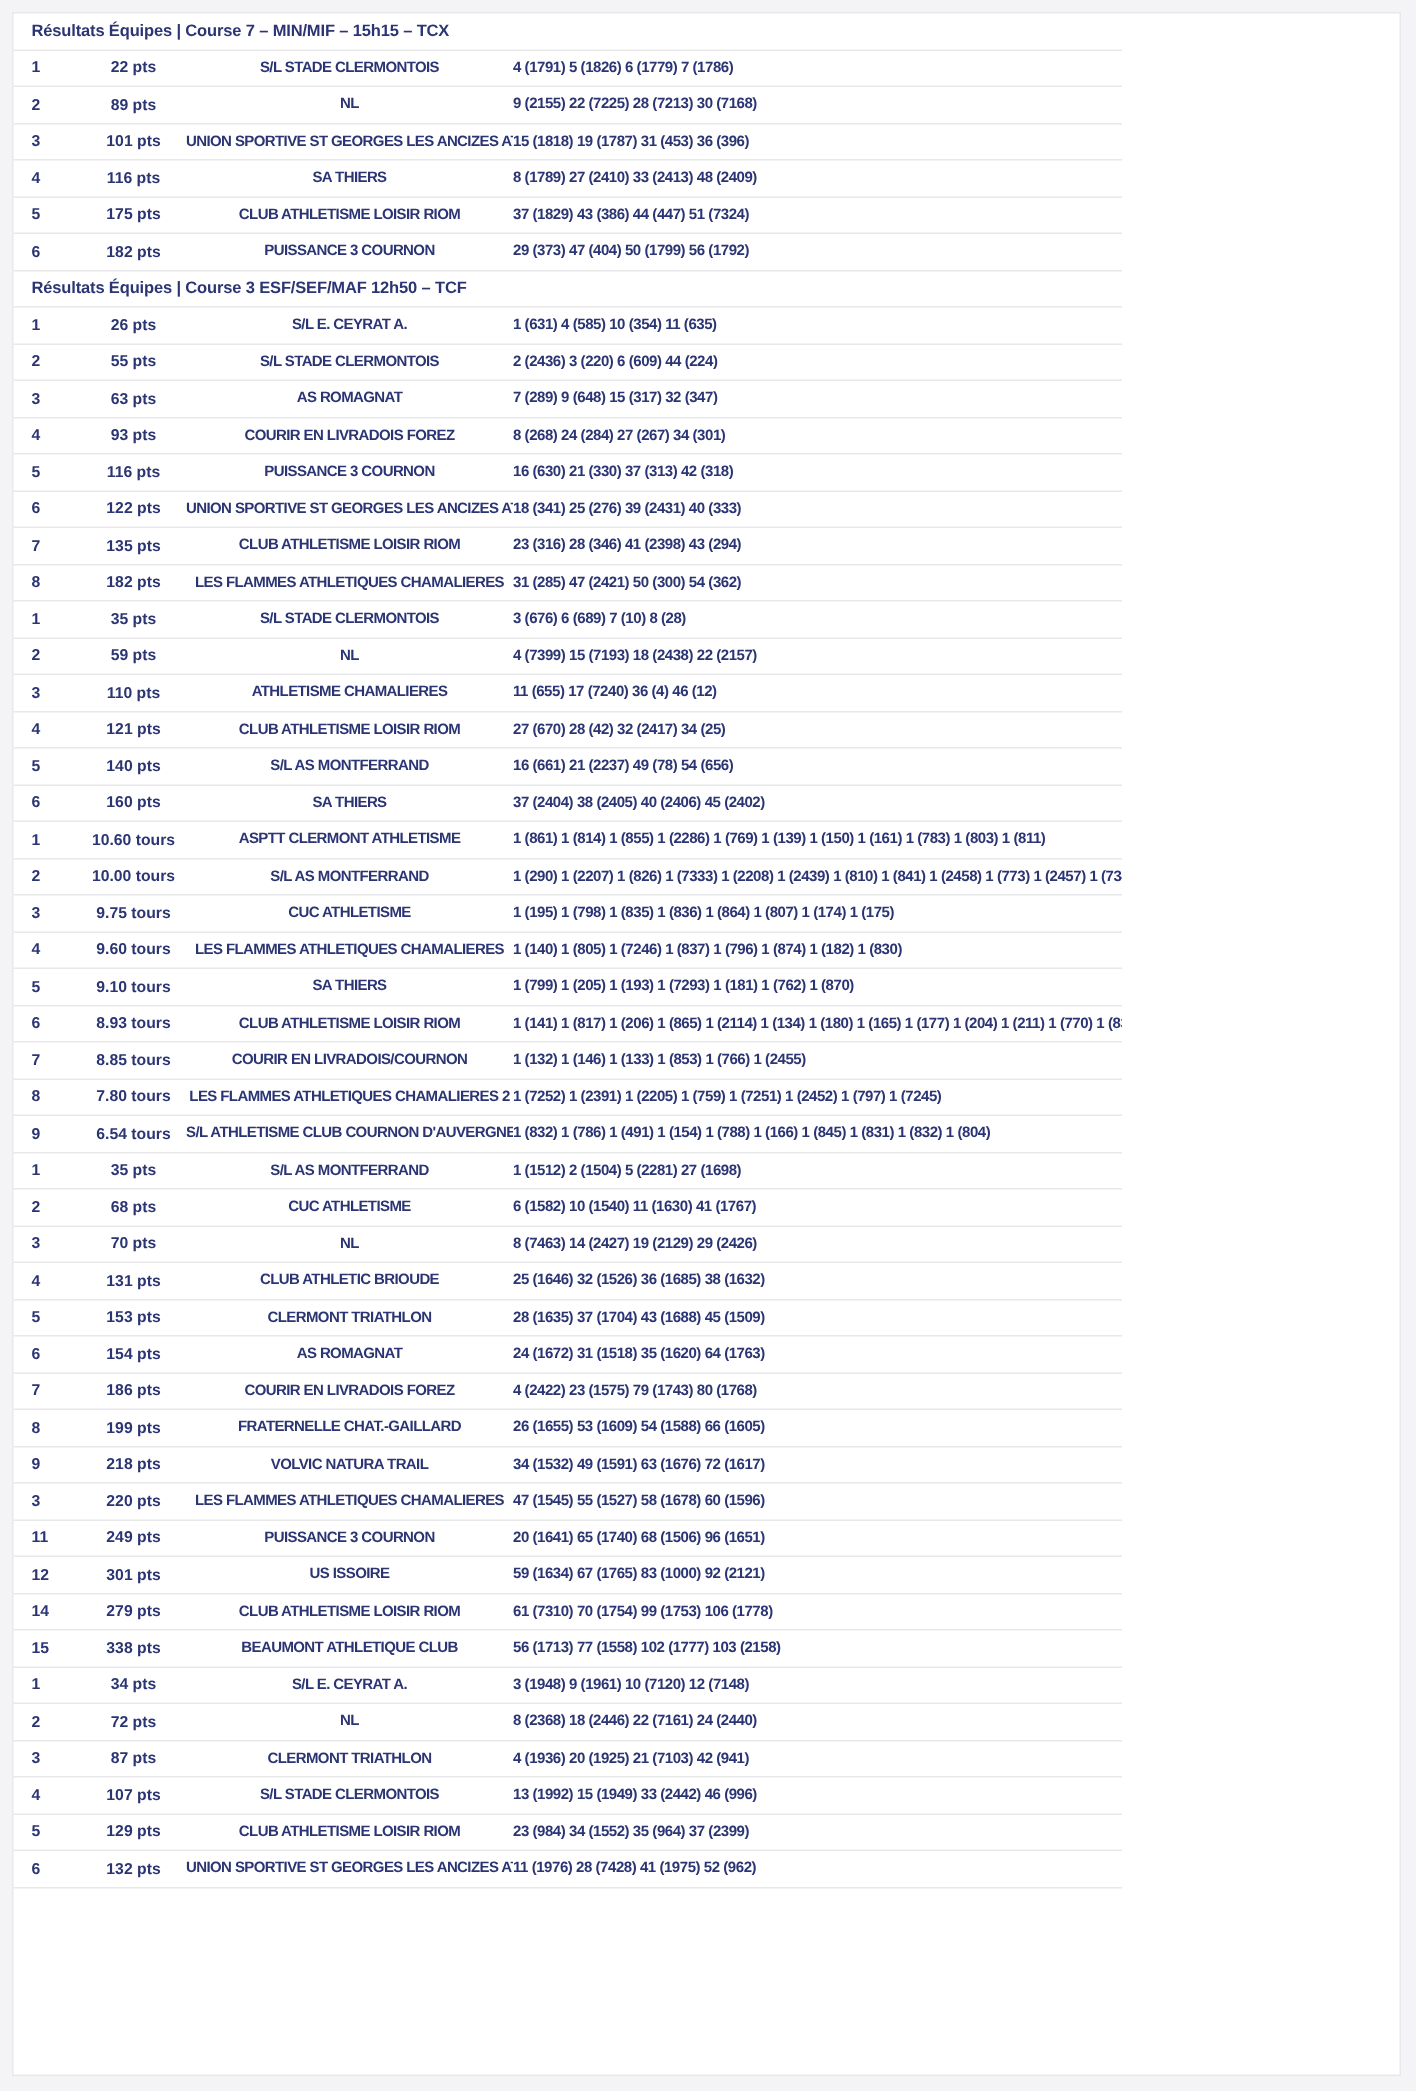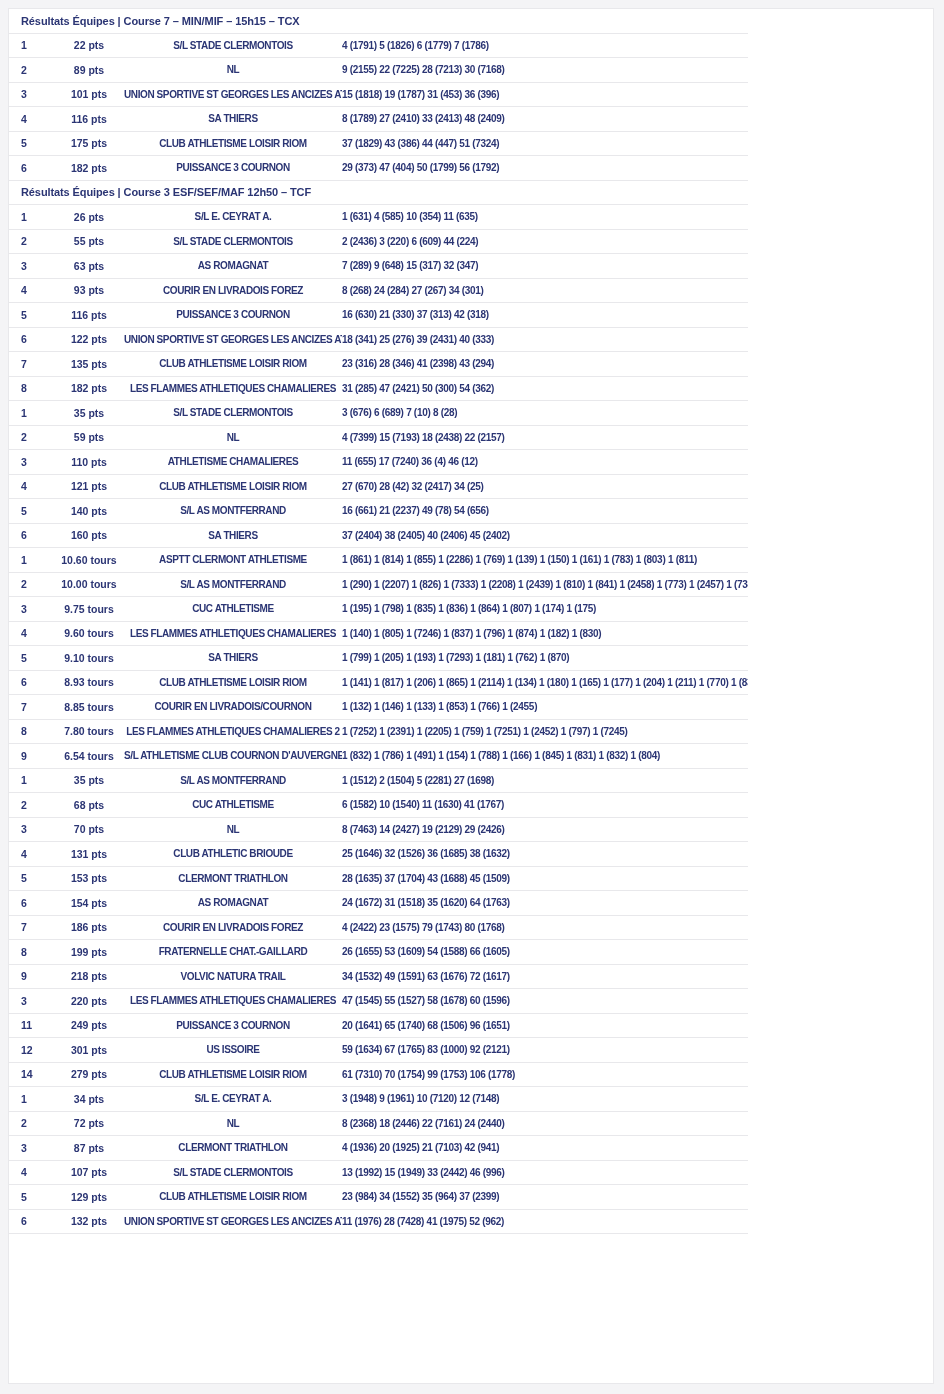--- a/index.html
+++ b/index.html
@@ -360,20 +360,26 @@
   </div>
 
 
   <div class="srow">
     <span class="c-rank">14</span>
     <span class="c-score">279 pts</span>
     <span class="c-team">CLUB ATHLETISME LOISIR RIOM</span>
     <span class="c-results">61 (7310) 70 (1754) 99 (1753) 106 (1778)</span>
   </div>
 
+  <div class="srow">
+    <span class="c-rank">15</span>
+    <span class="c-score">338 pts</span>
+    <span class="c-team">BEAUMONT ATHLETIQUE CLUB</span>
+    <span class="c-results">56 (1713) 77 (1558) 102 (1777) 103 (2158)</span>
+  </div>
 </div>
   </section>
 
   <section>
     <div class="rows">
   <div class="srow">
     <span class="c-rank">1</span>
     <span class="c-score">34 pts</span>
     <span class="c-team">S/L E. CEYRAT A.</span>
     <span class="c-results">3 (1948) 9 (1961) 10 (7120) 12 (7148)</span>

